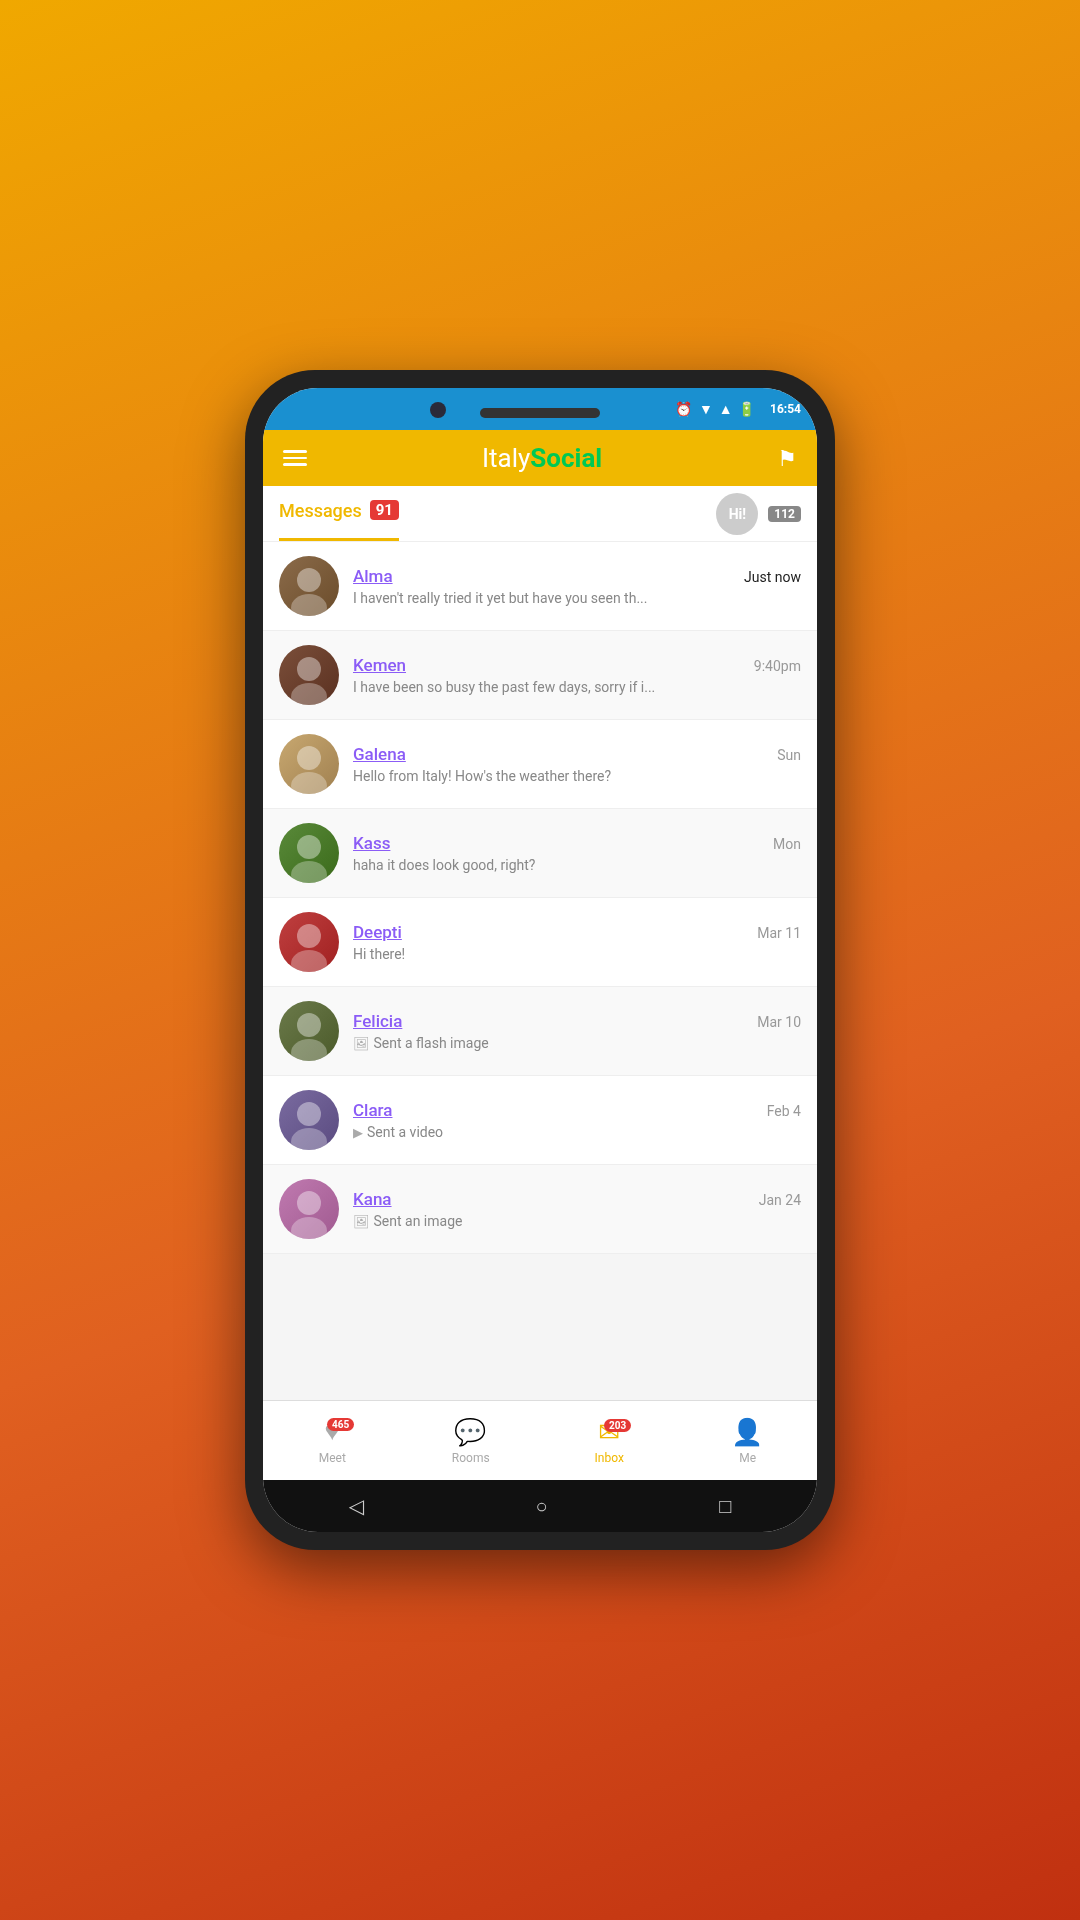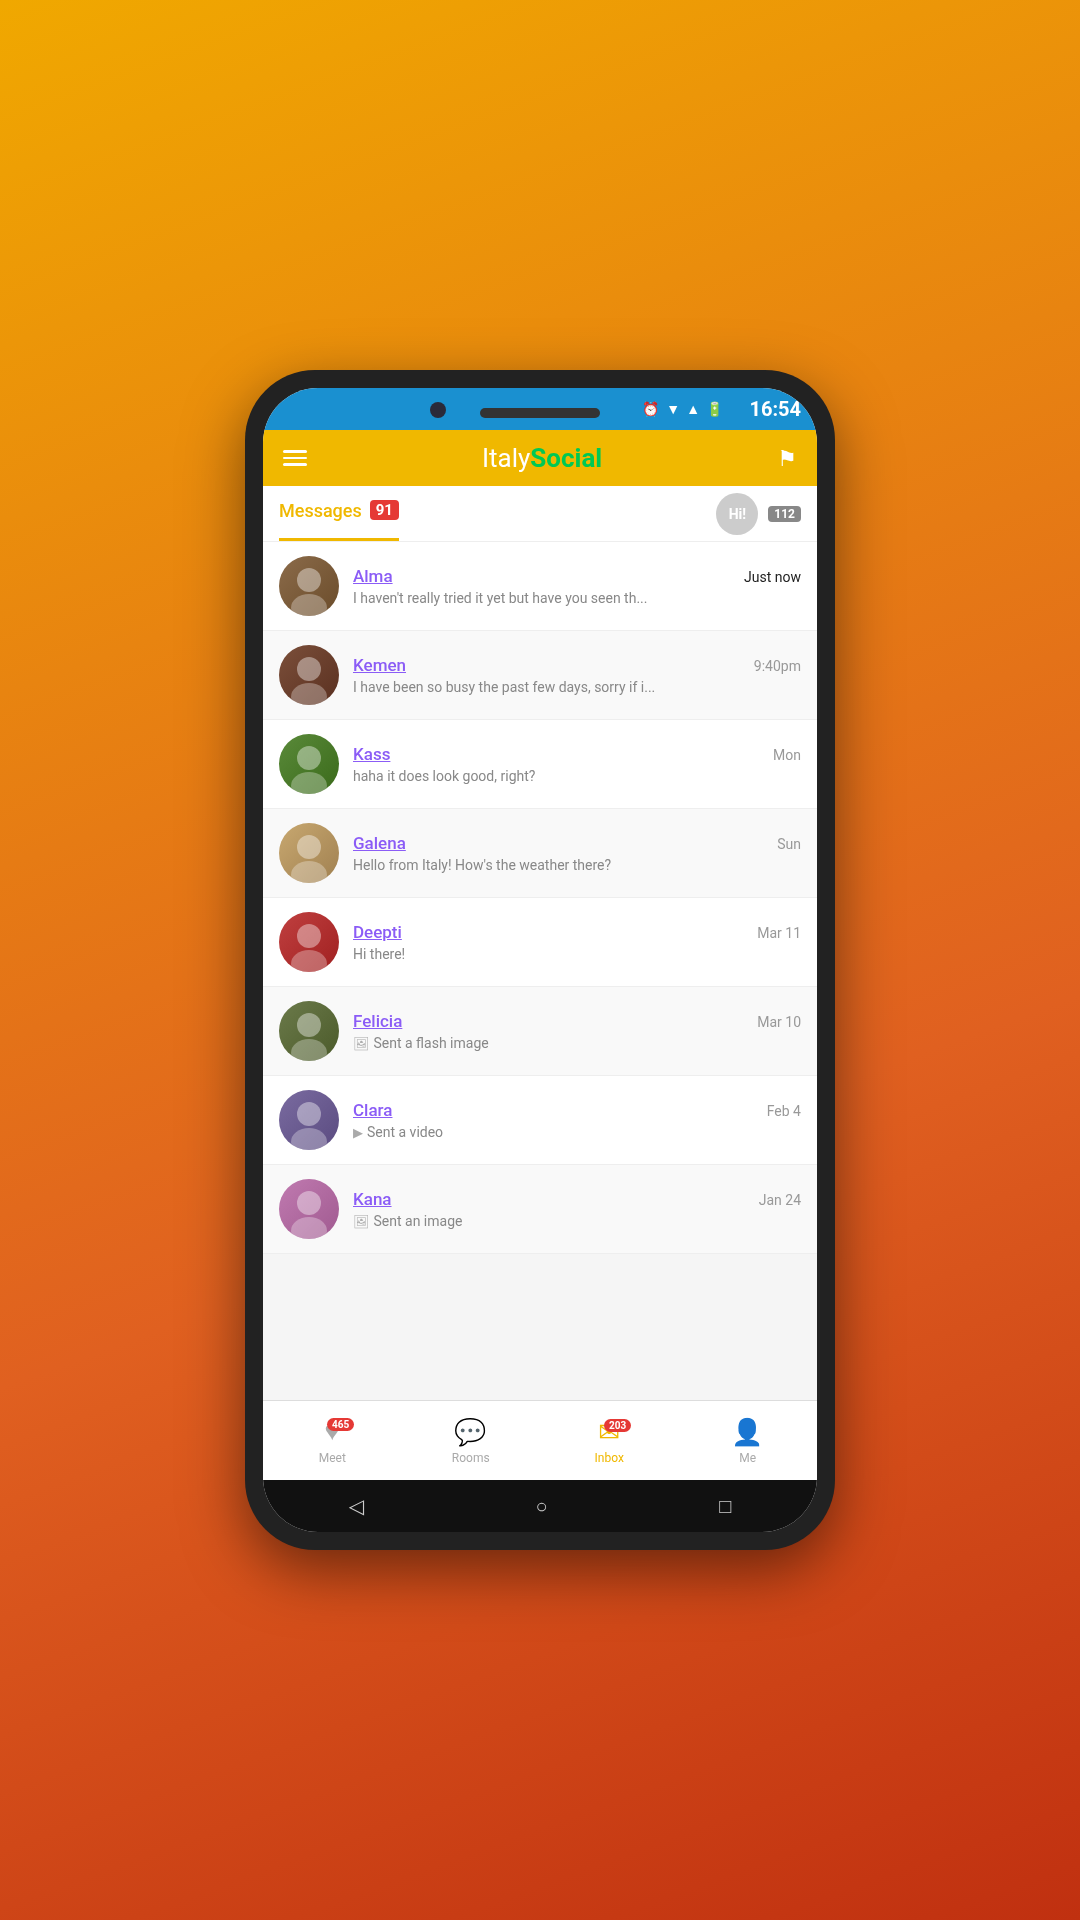--- a/index.html
+++ b/index.html
@@ -64,23 +64,23 @@
     }
     .status-icons {
       display: flex;
       align-items: center;
       gap: 6px;
       color: white;
       font-size: 14px;
     }
     .status-time {
       color: white;
-      font-size: 20px;
+      font-size: 12px;
       font-weight: bold;
-      margin-left: 20px;
+      margin-left: 8px;
     }
     
     .app-bar {
       background: #f0b800;
       height: 56px;
       display: flex;
       align-items: center;
       justify-content: space-between;
       padding: 0 20px;
       flex-shrink: 0;
@@ -392,52 +392,52 @@
         <span class="message-name">Kemen</span>
         <span class="message-time">9:40pm</span>
       </div>
       <div class="message-preview">
 
         <span>I have been so busy the past few days, sorry if i...</span>
       </div>
     </div>
   </div>
         <div class="message-item">
+    <div class="avatar av-galena">
+      <svg width="60" height="60" viewBox="0 0 60 60">
+        <circle cx="30" cy="24" r="12" fill="rgba(255,255,255,0.4)"></circle>
+        <ellipse cx="30" cy="52" rx="18" ry="14" fill="rgba(255,255,255,0.3)"></ellipse>
+      </svg>
+    </div>
+    <div class="message-content">
+      <div class="message-header">
+        <span class="message-name">Galena</span>
+        <span class="message-time">Sun</span>
+      </div>
+      <div class="message-preview">
+
+        <span>Hello from Italy! How's the weather there?</span>
+      </div>
+    </div>
+  </div>
+        <div class="message-item">
     <div class="avatar av-kass">
       <svg width="60" height="60" viewBox="0 0 60 60">
         <circle cx="30" cy="24" r="12" fill="rgba(255,255,255,0.4)"></circle>
         <ellipse cx="30" cy="52" rx="18" ry="14" fill="rgba(255,255,255,0.3)"></ellipse>
       </svg>
     </div>
     <div class="message-content">
       <div class="message-header">
         <span class="message-name">Kass</span>
         <span class="message-time">Mon</span>
       </div>
       <div class="message-preview">
 
         <span>haha it does look good, right?</span>
-      </div>
-    </div>
-  </div>
-        <div class="message-item">
-    <div class="avatar av-galena">
-      <svg width="60" height="60" viewBox="0 0 60 60">
-        <circle cx="30" cy="24" r="12" fill="rgba(255,255,255,0.4)"></circle>
-        <ellipse cx="30" cy="52" rx="18" ry="14" fill="rgba(255,255,255,0.3)"></ellipse>
-      </svg>
-    </div>
-    <div class="message-content">
-      <div class="message-header">
-        <span class="message-name">Galena</span>
-        <span class="message-time">Sun</span>
-      </div>
-      <div class="message-preview">
-
-        <span>Hello from Italy! How's the weather there?</span>
       </div>
     </div>
   </div>
         <div class="message-item">
     <div class="avatar av-deepti">
       <svg width="60" height="60" viewBox="0 0 60 60">
         <circle cx="30" cy="24" r="12" fill="rgba(255,255,255,0.4)"></circle>
         <ellipse cx="30" cy="52" rx="18" ry="14" fill="rgba(255,255,255,0.3)"></ellipse>
       </svg>
     </div>

